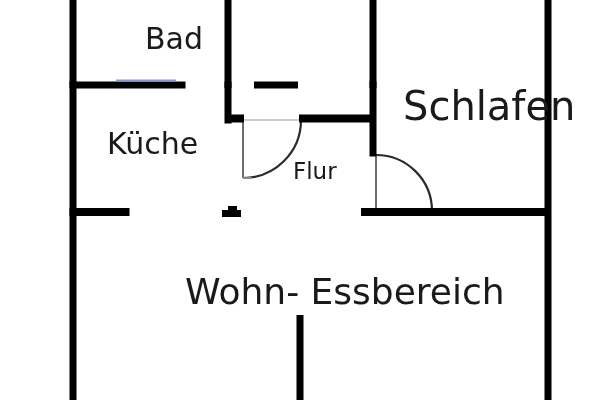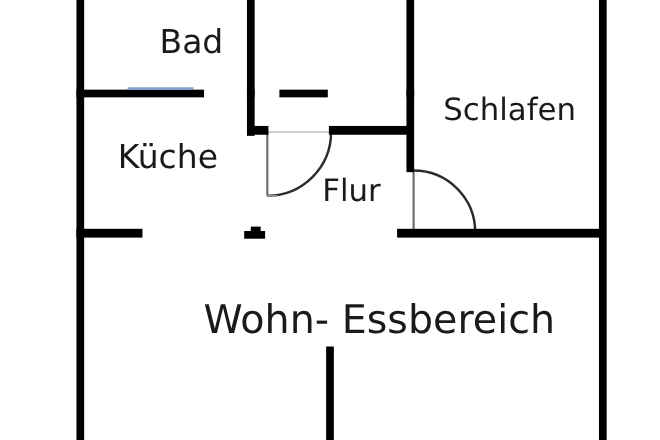--- a/index.html
+++ b/index.html
@@ -30,22 +30,22 @@
     position: absolute;
     color: #1a1a1a;
     font-family: "DejaVu Sans", sans-serif;
     font-weight: 400;
     white-space: nowrap;
     line-height: 1;
     -webkit-font-smoothing: antialiased;
   }
   .label-bad        { font-size: 30px; left: 119px; top: 24px; margin-left: 26px; }
   .label-kueche     { font-size: 30px; left: 107px; top: 129px; }
-  .label-schlafen   { font-size: 28px; left: 403px; top: 86px; }
-  .label-flur       { font-size: 28px; left: 293px; top: 160px; }
+  .label-schlafen   { font-size: 40px; left: 403px; top: 86px; }
+  .label-flur       { font-size: 23px; left: 293px; top: 160px; }
   .label-wohn       { font-size: 36px; left: 185px; top: 274px; }
 </style>
 </head>
 <body>
 
 <div id="floorplan-root">
 
   <svg id="plan-svg" viewBox="0 0 600 400" xmlns="http://www.w3.org/2000/svg">
 
     <rect x="0" y="0" width="600" height="400" fill="#ffffff"></rect>

